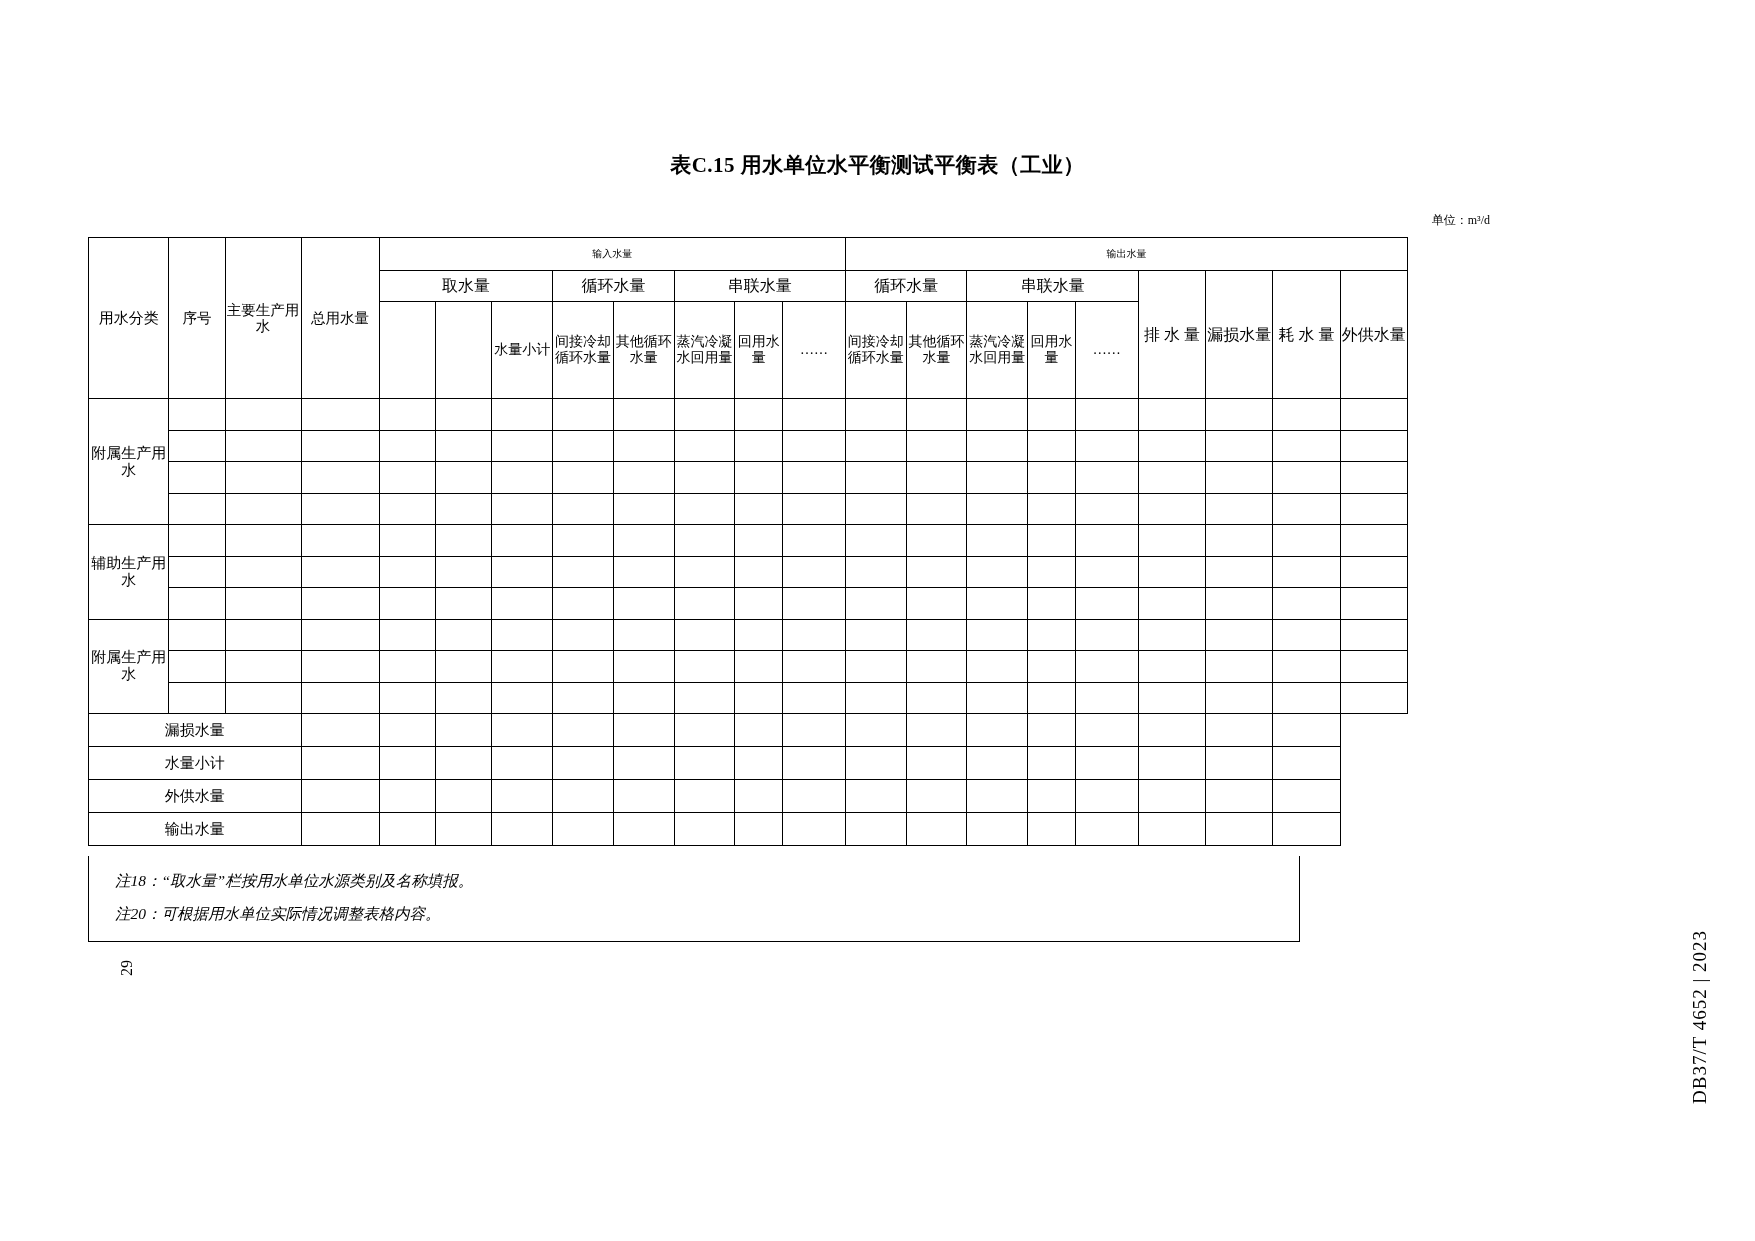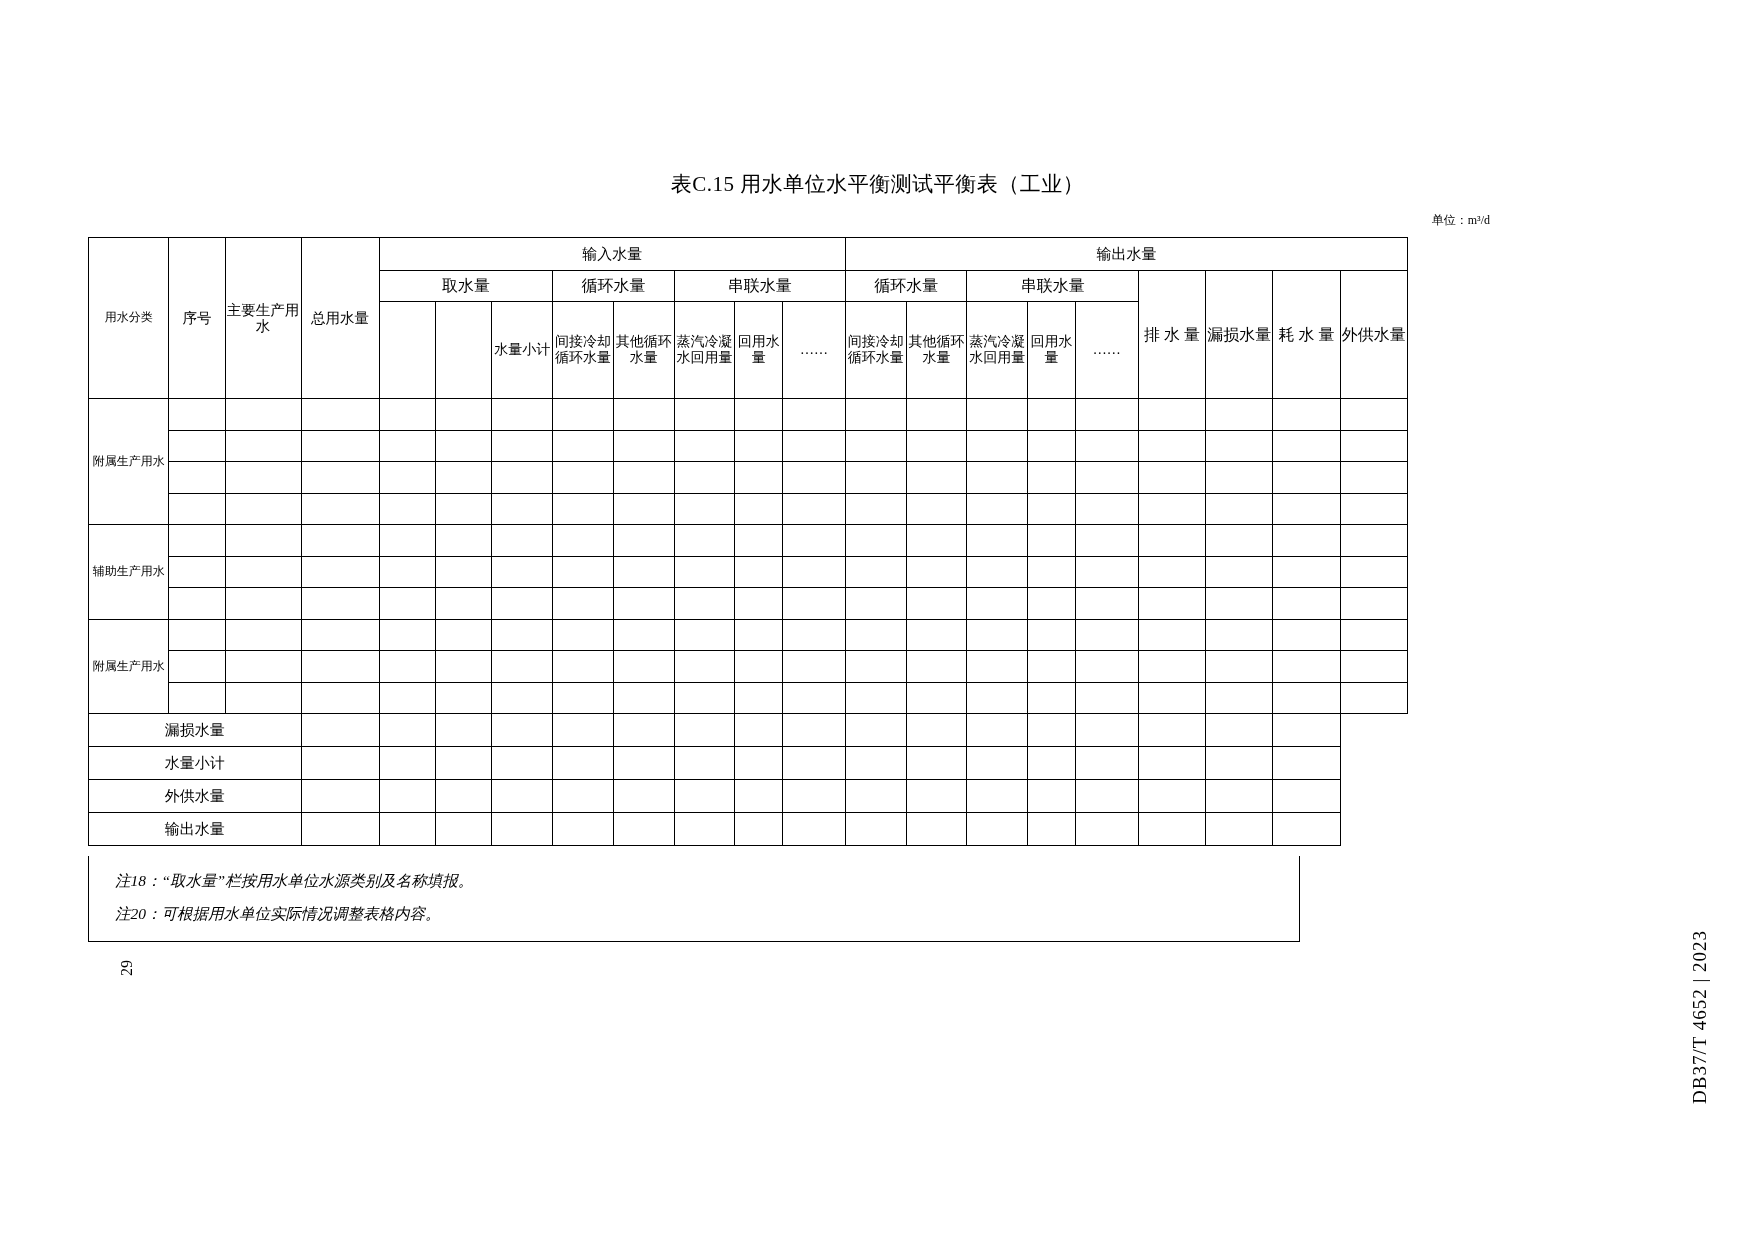--- a/index.html
+++ b/index.html
@@ -20,25 +20,25 @@
     position: absolute;
     left: 0; top: 0;
     width: 1755px;
     height: 1241px;
   }
 
   
   .doc-title {
     position: absolute;
     left: 0;
-    top: 170px;
+    top: 151px;
     width: 1755px;
     text-align: center;
     font-size: 21px;
-    font-weight: normal;
+    font-weight: bold;
     letter-spacing: 0.5px;
   }
 
   
   .unit-note {
     position: absolute;
     right: 265px;
     top: 212px;
     font-size: 12px;
   }
@@ -59,32 +59,32 @@
   table.balance td, table.balance th {
     border: 1px solid #000000;
     padding: 0;
     text-align: center;
     vertical-align: middle;
     font-weight: normal;
     line-height: 1.12;
   }
   .hdr-group {
     height: 32px;
-    font-size: 15px;
+    font-size: 10px;
   }
   .hdr-sub {
     height: 30px;
     font-size: 16px;
   }
   .hdr-leaf {
     height: 96px;
     font-size: 14px;
   }
   .cat-cell {
-    font-size: 12px;
+    font-size: 15px;
     text-align: left;
     padding-left: 6px;
   }
   .row-body td { height: 30.5px; }
   .sum-row td { height: 32px; }
   .sum-label {
     font-size: 15px;
     text-align: center;
   }
 

